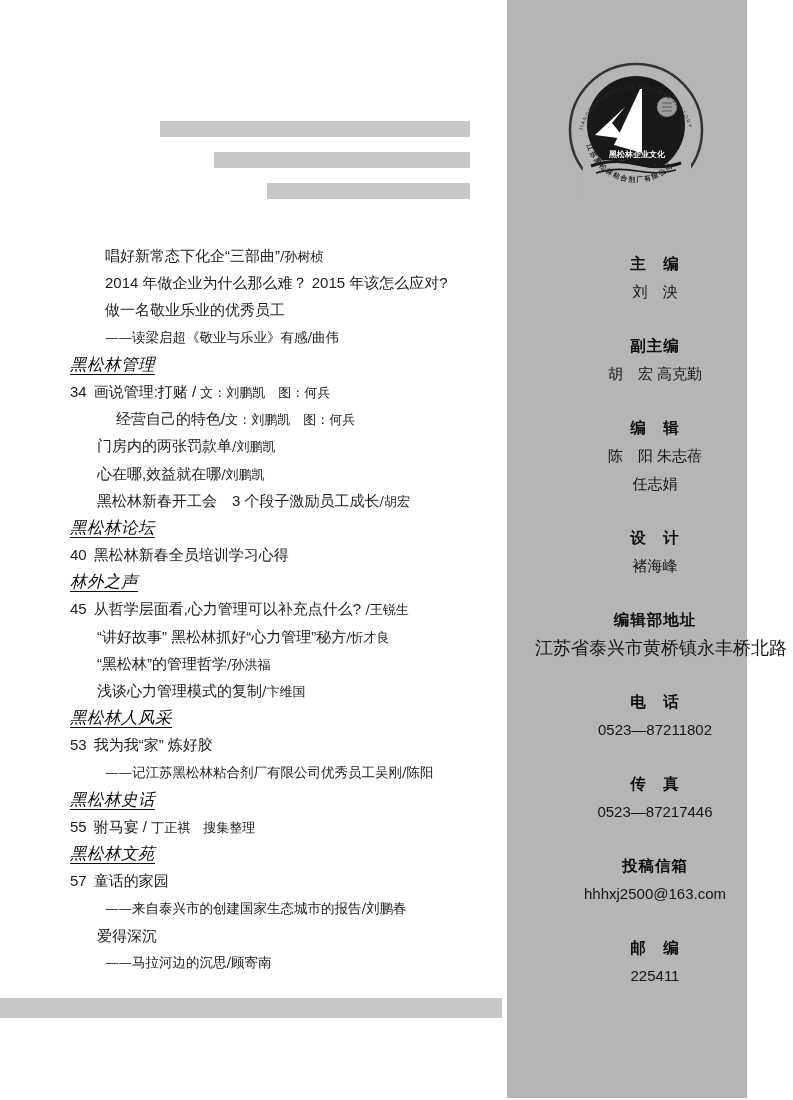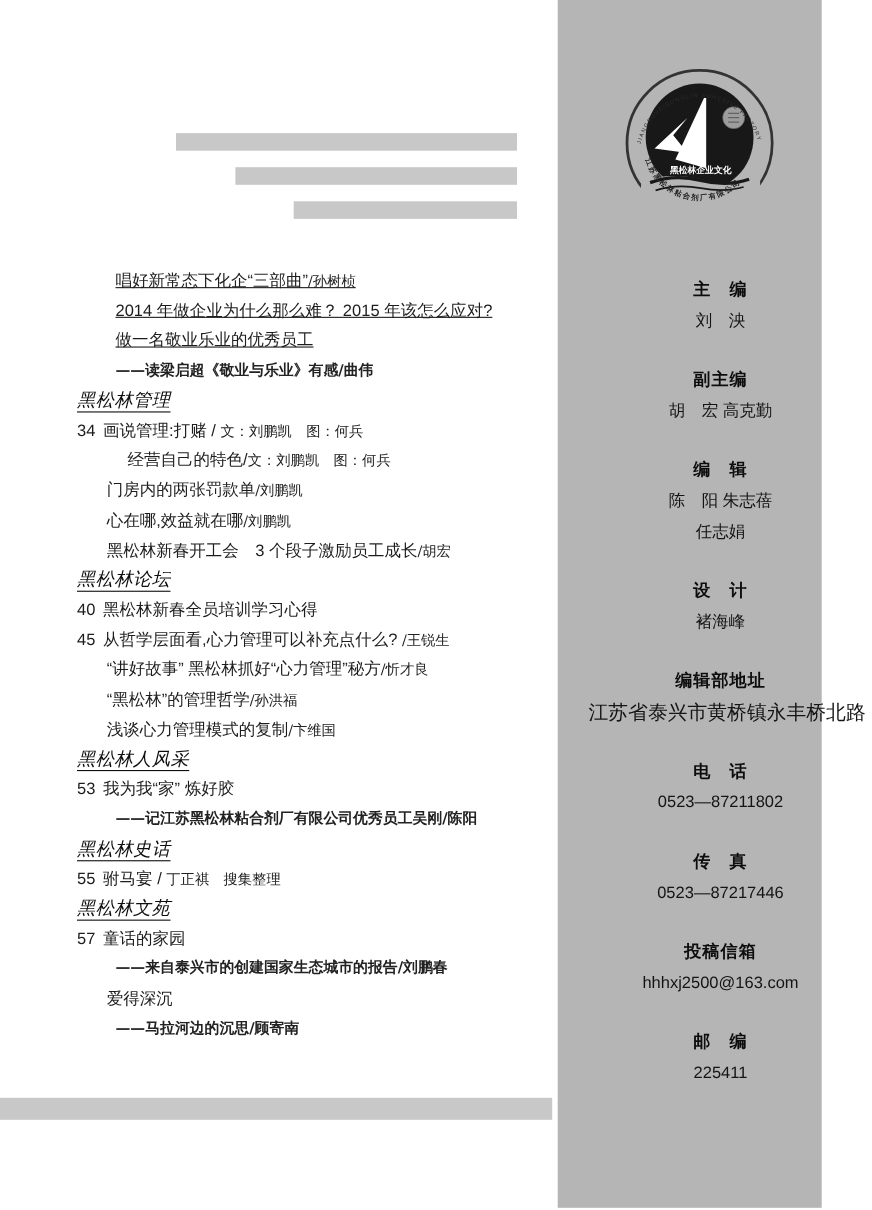--- a/index.html
+++ b/index.html
@@ -13,22 +13,22 @@
   .bar{position:absolute;background:#c8c8c8;}
   .bar1{left:160px;top:121px;width:310px;height:16px;}
   .bar2{left:214px;top:152px;width:256px;height:16px;}
   .bar3{left:267px;top:183px;width:203px;height:16px;}
   .barBottom{left:0;top:998px;width:502px;height:20px;}
   
   .logo{position:absolute;left:567px;top:61px;width:138px;height:138px;}
   
   .toc{position:absolute;left:0;top:242px;width:506px;}
   .line{height:27.2px;line-height:27.2px;white-space:nowrap;font-size:15px;color:#1d1d1d;}
-  .line.lead{padding-left:105px;text-decoration:underline;}
-  .line.sub{padding-left:105px;font-family:"DejaVu Serif","Liberation Serif",serif;font-size:13.5px;color:#222;font-weight:bold;}
+  .line.lead{padding-left:105px;}
+  .line.sub{padding-left:105px;font-family:"DejaVu Serif","Liberation Serif",serif;font-size:13.5px;color:#222;}
   .line.section{padding-left:70px;}
   .line.item{padding-left:70px;}
   .line.item2{padding-left:116px;}
   .line.plain{padding-left:97px;}
   .section-text{
     font-weight:normal;font-style:italic;font-size:16.5px;color:#0e0e0e;
     border-bottom:1.6px solid #0e0e0e;padding-bottom:1px;letter-spacing:0.5px;
   }
   .num{display:inline-block;margin-right:7px;}
   .author{font-size:13px;font-family:"DejaVu Serif","Liberation Serif",serif;color:#222;}
@@ -78,20 +78,21 @@
     <div class="line lead"><span class="txt">做一名敬业乐业的优秀员工</span></div>
     <div class="line sub"><span class="txt">——读梁启超《敬业与乐业》有感/曲伟</span></div>
     <div class="line section"><span class="section-text">黑松林管理</span></div>
     <div class="line item"><span class="num">34</span><span class="txt">画说管理:打赌 / </span><span class="author">文：刘鹏凯　图：何兵</span></div>
     <div class="line item2"><span class="txt">经营自己的特色/</span><span class="author">文：刘鹏凯　图：何兵</span></div>
     <div class="line plain"><span class="txt">门房内的两张罚款单</span><span class="author">/刘鹏凯</span></div>
     <div class="line plain"><span class="txt">心在哪,效益就在哪</span><span class="author">/刘鹏凯</span></div>
     <div class="line plain"><span class="txt">黑松林新春开工会　3 个段子激励员工成长</span><span class="author">/胡宏</span></div>
     <div class="line section"><span class="section-text">黑松林论坛</span></div>
     <div class="line item"><span class="num">40</span><span class="txt">黑松林新春全员培训学习心得</span></div>
+    <div class="line section"><span class="section-text">林外之声</span></div>
     <div class="line item"><span class="num">45</span><span class="txt">从哲学层面看,心力管理可以补充点什么? </span><span class="author">/王锐生</span></div>
     <div class="line plain"><span class="txt">“讲好故事” 黑松林抓好“心力管理”秘方</span><span class="author">/忻才良</span></div>
     <div class="line plain"><span class="txt">“黑松林”的管理哲学</span><span class="author">/孙洪福</span></div>
     <div class="line plain"><span class="txt">浅谈心力管理模式的复制</span><span class="author">/卞维国</span></div>
     <div class="line section"><span class="section-text">黑松林人风采</span></div>
     <div class="line item"><span class="num">53</span><span class="txt">我为我“家” 炼好胶</span></div>
     <div class="line sub"><span class="txt">——记江苏黑松林粘合剂厂有限公司优秀员工吴刚/陈阳</span></div>
     <div class="line section"><span class="section-text">黑松林史话</span></div>
     <div class="line item"><span class="num">55</span><span class="txt">驸马宴 / </span><span class="author">丁正祺　搜集整理</span></div>
     <div class="line section"><span class="section-text">黑松林文苑</span></div>

